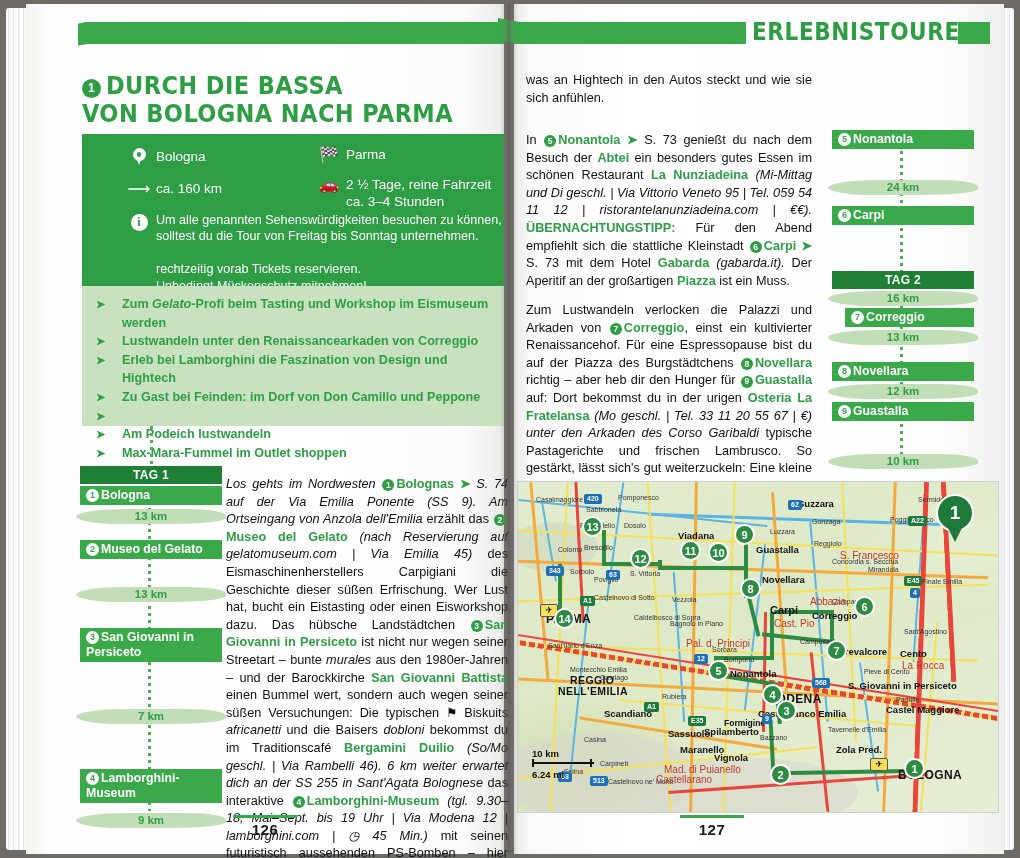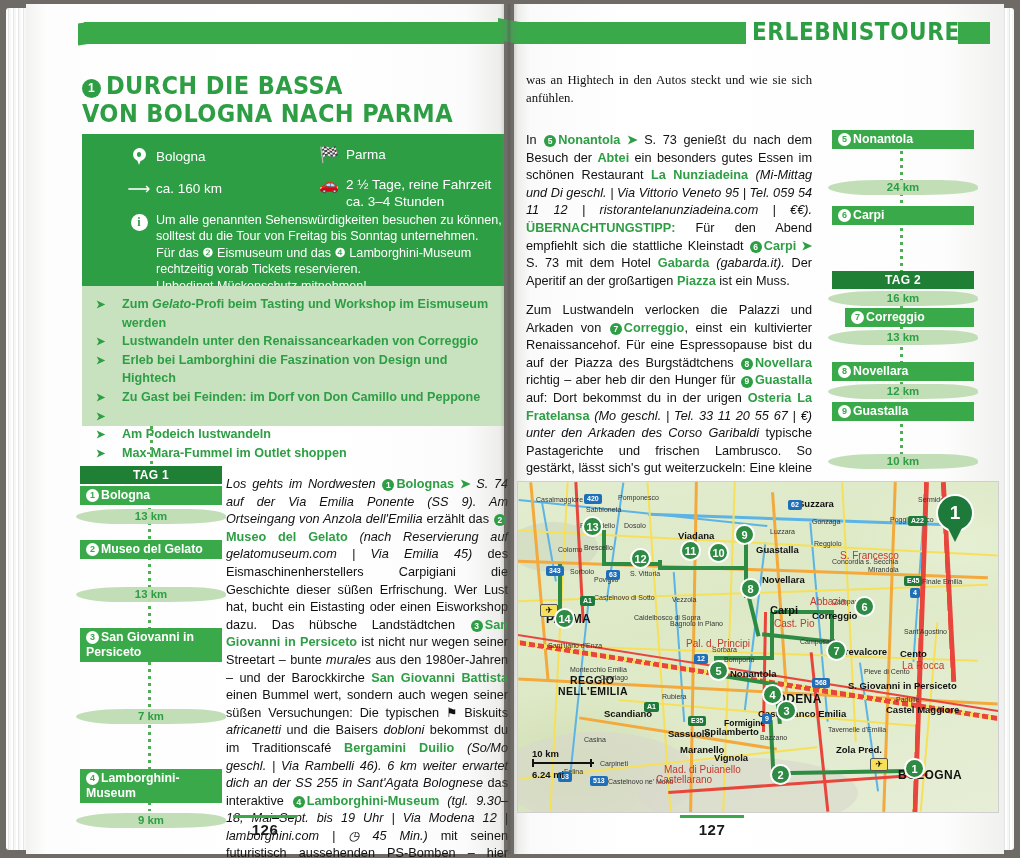--- a/index.html
+++ b/index.html
@@ -169,21 +169,21 @@
   }
   .topbar-right-cap{
     position:absolute; right: 14px; top:18px; width: 32px; height:22px; background:#3aa94a;
   }
 
   .body-right {
     position: absolute; left: 12px; width: 286px;
     font-size: 12.7px; line-height: 17.6px; text-align: justify; color:#111;
     font-family: "Liberation Sans", sans-serif;
   }
-  #br1 { top: 68px; font-family: Liberation Serif, serif; }
+  #br1 { top: 68px; }
   #br2 { top: 128px; }
   #br3 { top: 298px; }
 
   
   .map {
     position: absolute; left: 4px; top: 478px; width: 480px; height: 330px;
     overflow: hidden; background: #dfe9c9;
     box-shadow: 0 0 0 1px #cfcfcf;
   }
   .map .land { position:absolute; inset:0;
@@ -274,21 +274,21 @@
         <div class="row r-time">
           <div class="ic">🚗</div>
           <div class="tx">2 ½ Tage, reine Fahrzeit ca. 3–4 Stunden</div>
         </div>
 
         <div class="row r-info">
           <div class="ic"><span class="info-ic">i</span></div>
           <div class="tx">
             <span>Um alle genannten Sehenswürdigkeiten besuchen zu können,</span><br>
             <span>solltest du die Tour von Freitag bis Sonntag unternehmen.</span><br>
-            <span>Für das ❷ Eismuseum und das ❹ Lamborghini-Museum</span><br>
+            <br>
             <span>rechtzeitig vorab Tickets reservieren.</span><br>
             <span>Unbedingt Mückenschutz mitnehmen!</span>
           </div>
         </div>
       </div>
 
       <div class="highlights">
         <ul>
           <li>
               <span class="arr">➤</span>

